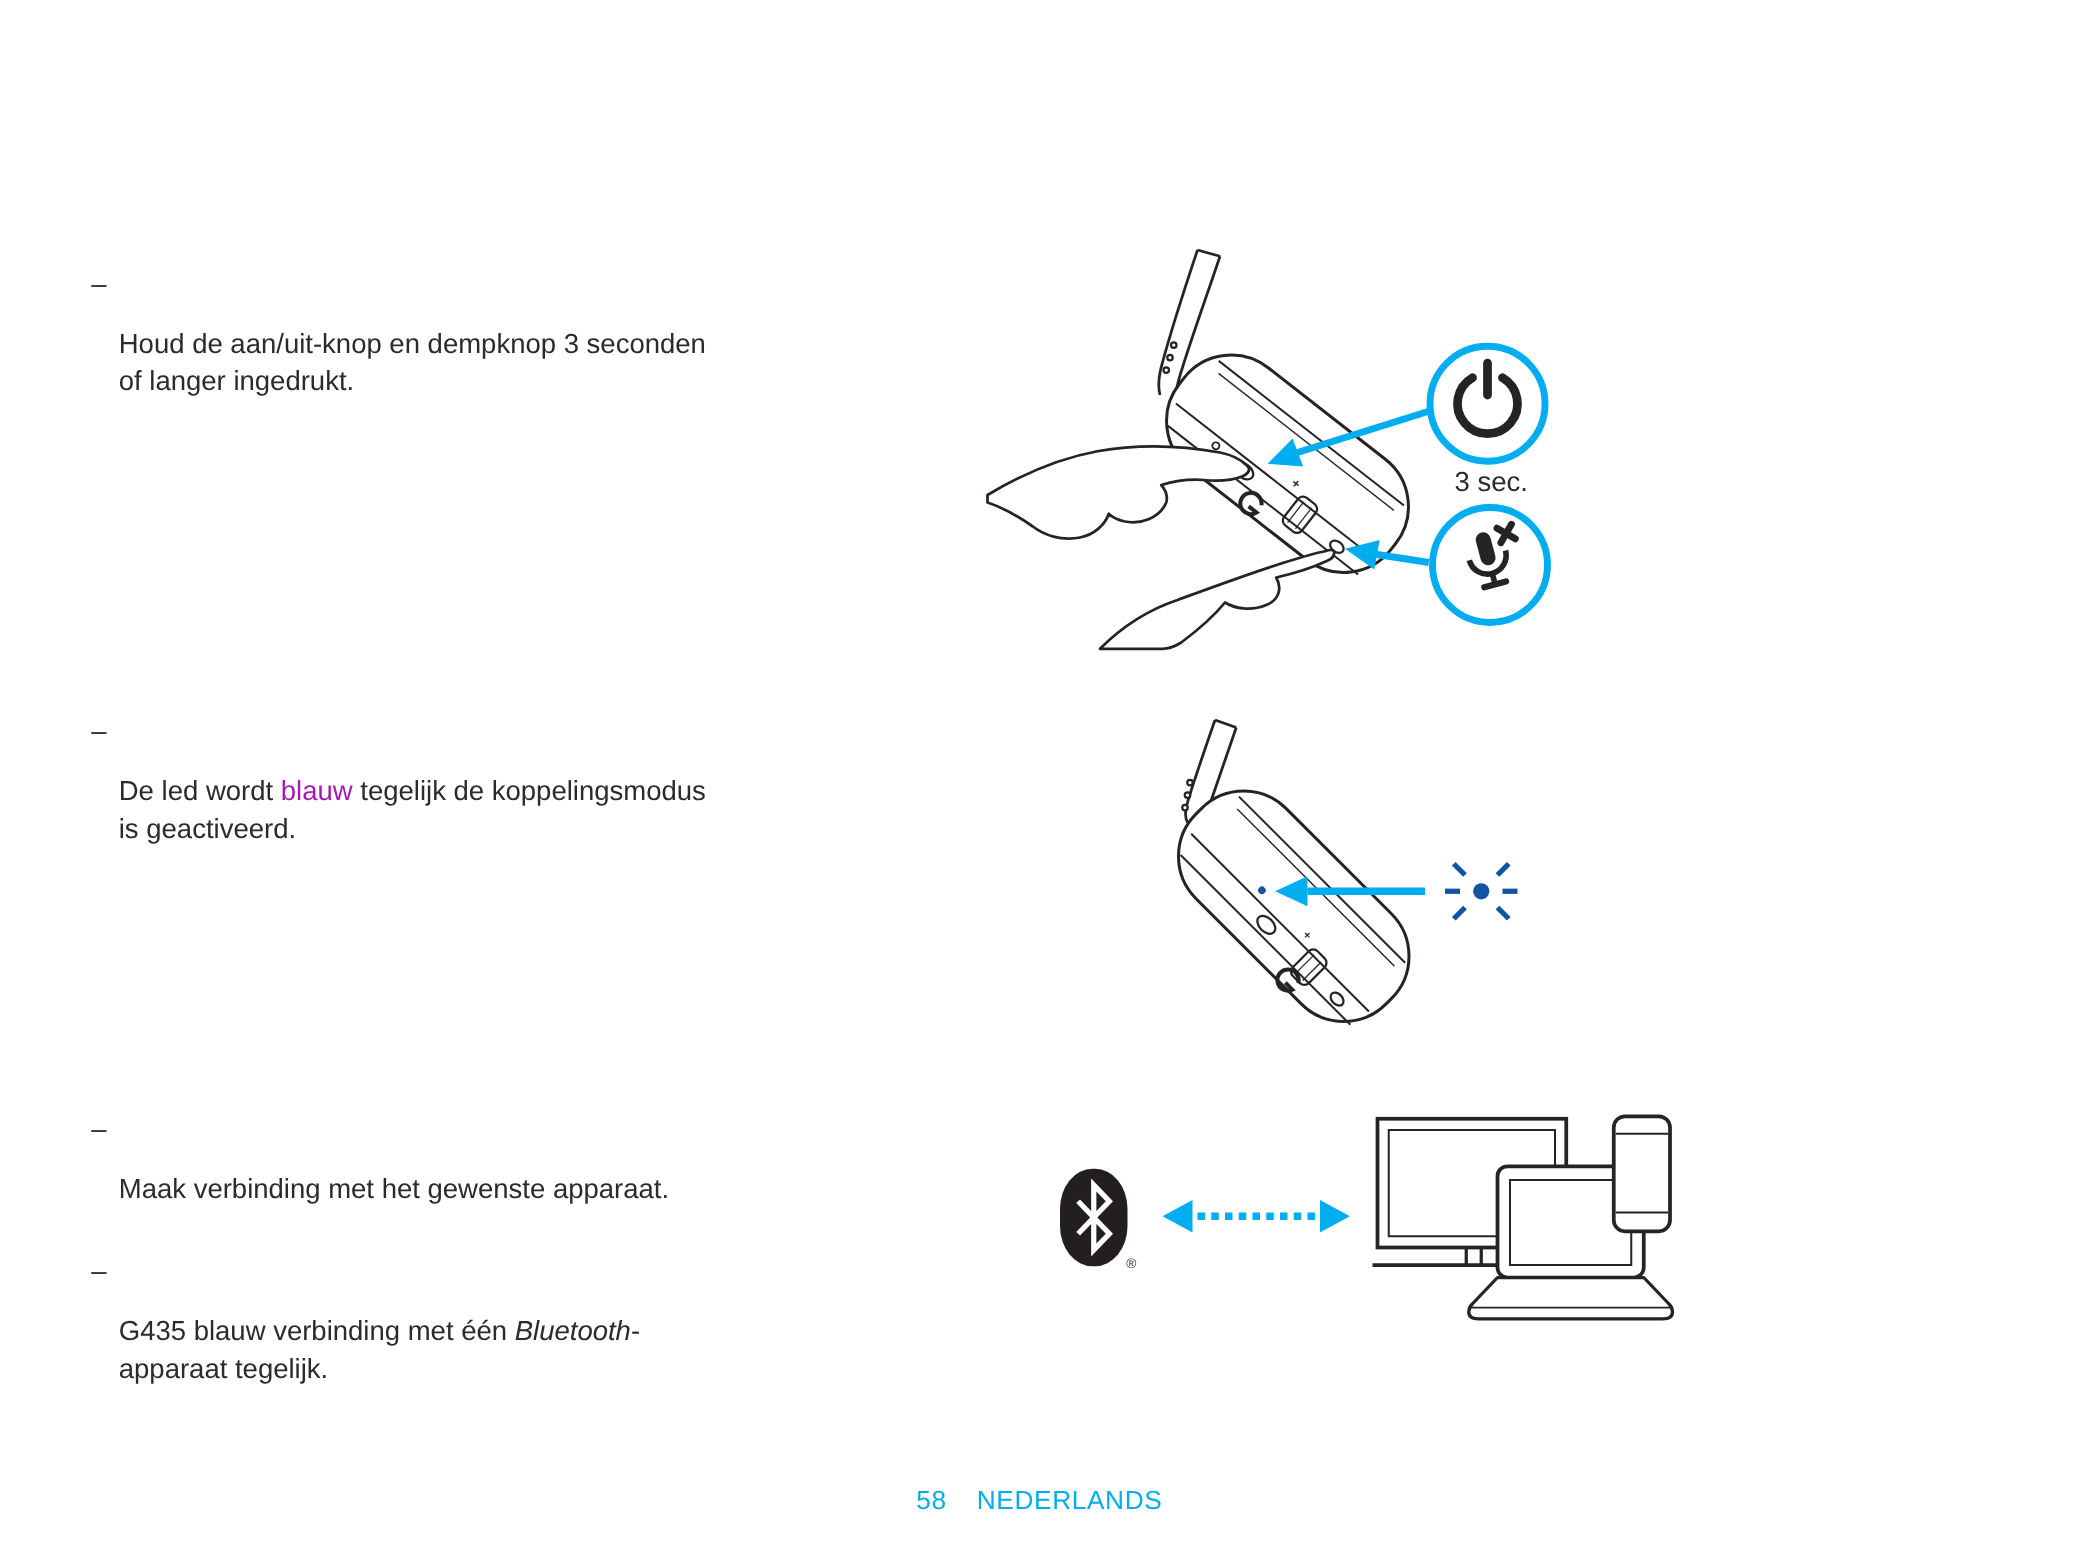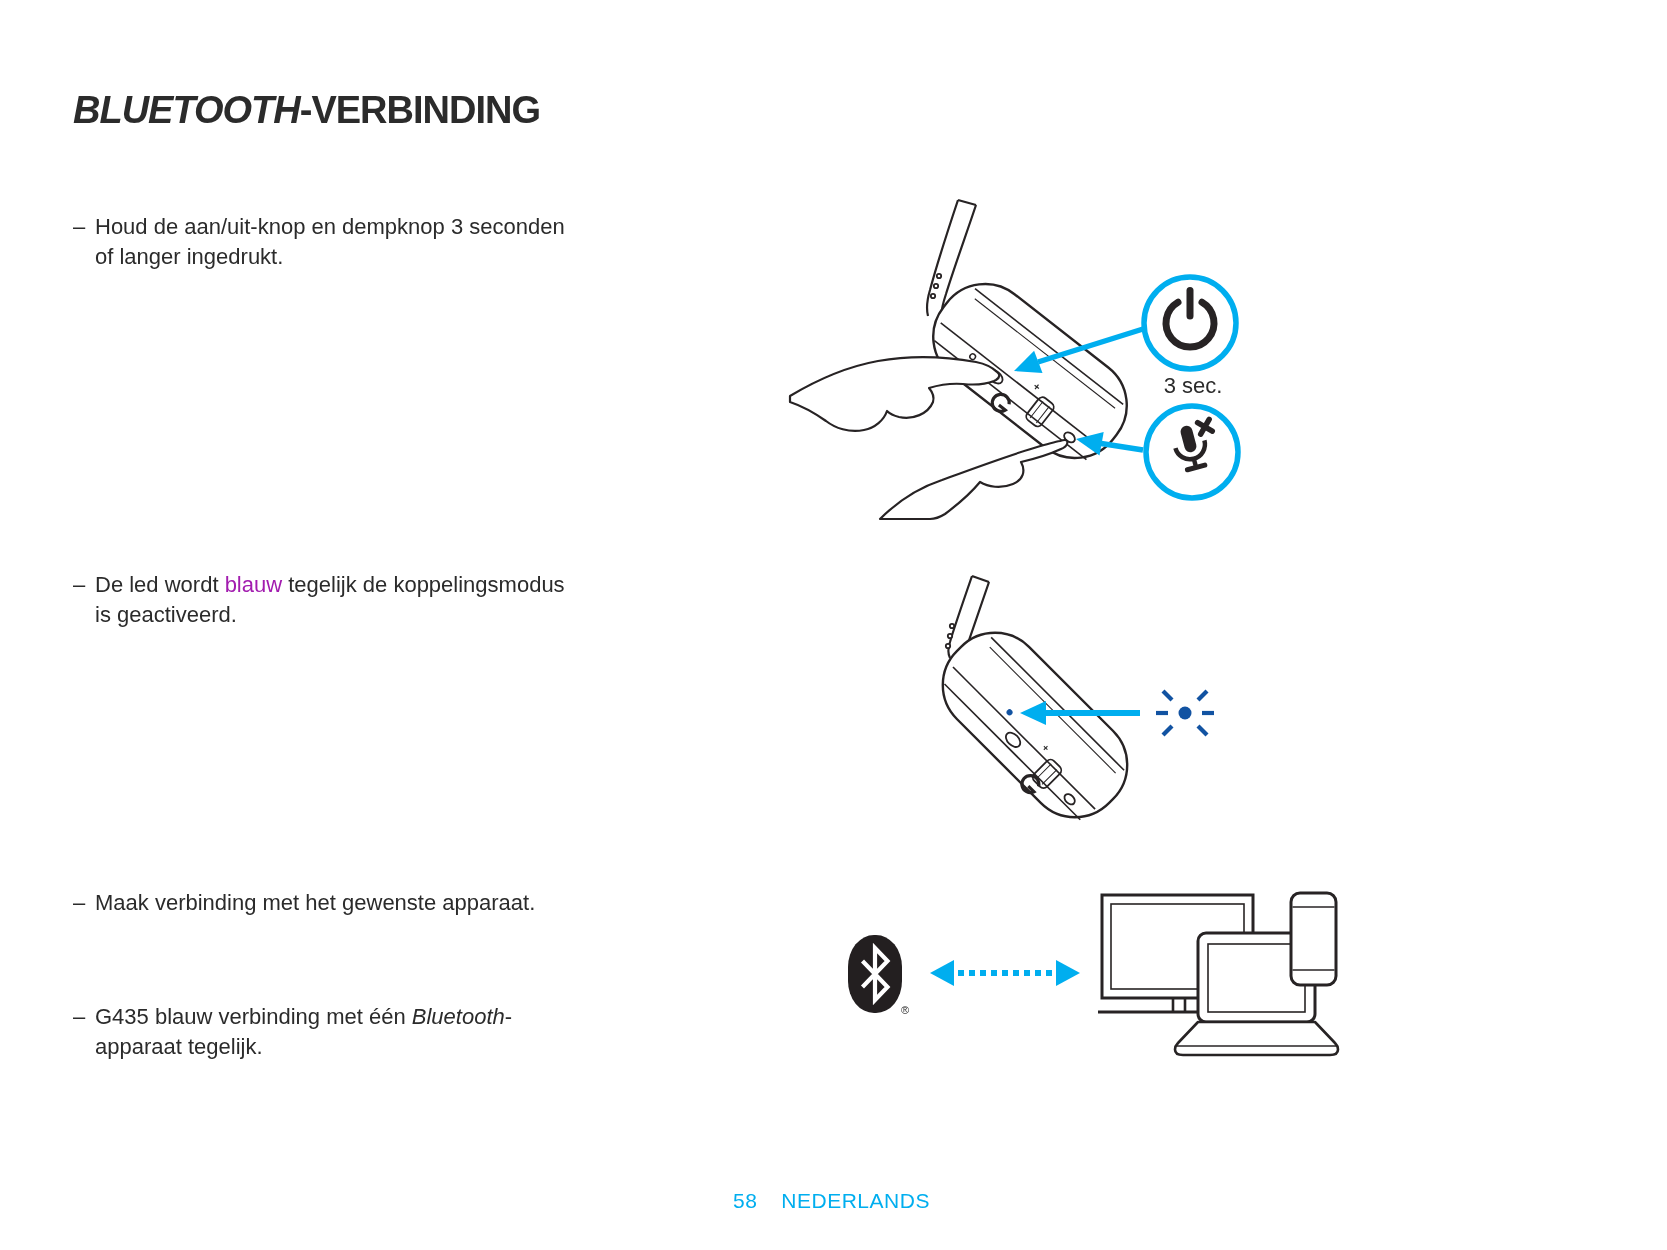--- a/index.html
+++ b/index.html
@@ -3,21 +3,21 @@
 <meta charset="utf-8">
 <style>
   html,body{margin:0;padding:0;background:#fff;}
   .page{position:relative;width:1667px;height:1250px;background:#ffffff;overflow:hidden;
         font-family:"Liberation Sans",sans-serif;color:#2b2b2b;}
   .title{position:absolute;left:73px;top:64px;font-size:38px;font-weight:700;
          letter-spacing:-1px;white-space:nowrap;}
   .title .t-italic{font-style:italic;}
   .bullet{position:absolute;left:73px;width:580px;display:flex;font-size:22px;line-height:30px;}
   .bullet .dash{width:22px;flex:0 0 22px;}
-  .bullet .btxt{flex:1;}
+  .bullet .btxt{flex:1;margin-top:48px;}
   .b1{top:212px;} .b2{top:570px;} .b3{top:888px;} .b4{top:1002px;}
   .hl-blue{color:#a21caf;}
   .it{font-style:italic;}
   .footer{position:absolute;left:733px;top:1189px;display:flex;gap:24px;
           font-size:21px;font-weight:400;letter-spacing:0.5px;color:#00aeef;}
   svg.ill{position:absolute;overflow:visible;}
   .ill-a{left:780px;top:190px;}
   .ill-b{left:850px;top:530px;}
   .ill-c{left:830px;top:880px;}
   svg text{font-family:"Liberation Sans",sans-serif;fill:#2b2b2b;}
@@ -26,21 +26,20 @@
   .cyan{fill:#00aeef;}
   .cyanline{stroke:#00aeef;fill:none;}
   .navy{fill:#1253a2;}
   .navyline{stroke:#1253a2;fill:none;}
 </style>
 </head>
 <body>
 
 <div class="page">
 
-  <h1 class="title"><span class="t-italic">BLUETOOTH</span><span>-VERBINDING</span></h1>
 
   <div class="bullet b1">
     <span class="dash">–</span>
     <span class="btxt"><span>Houd de aan/uit-knop en dempknop 3 seconden</span><br>
     <span>of langer ingedrukt.</span></span>
   </div>
 
   <div class="bullet b2">
     <span class="dash">–</span>
     <span class="btxt"><span>De led wordt </span><span class="hl-blue">blauw</span><span> tegelijk de koppelingsmodus</span><br>

